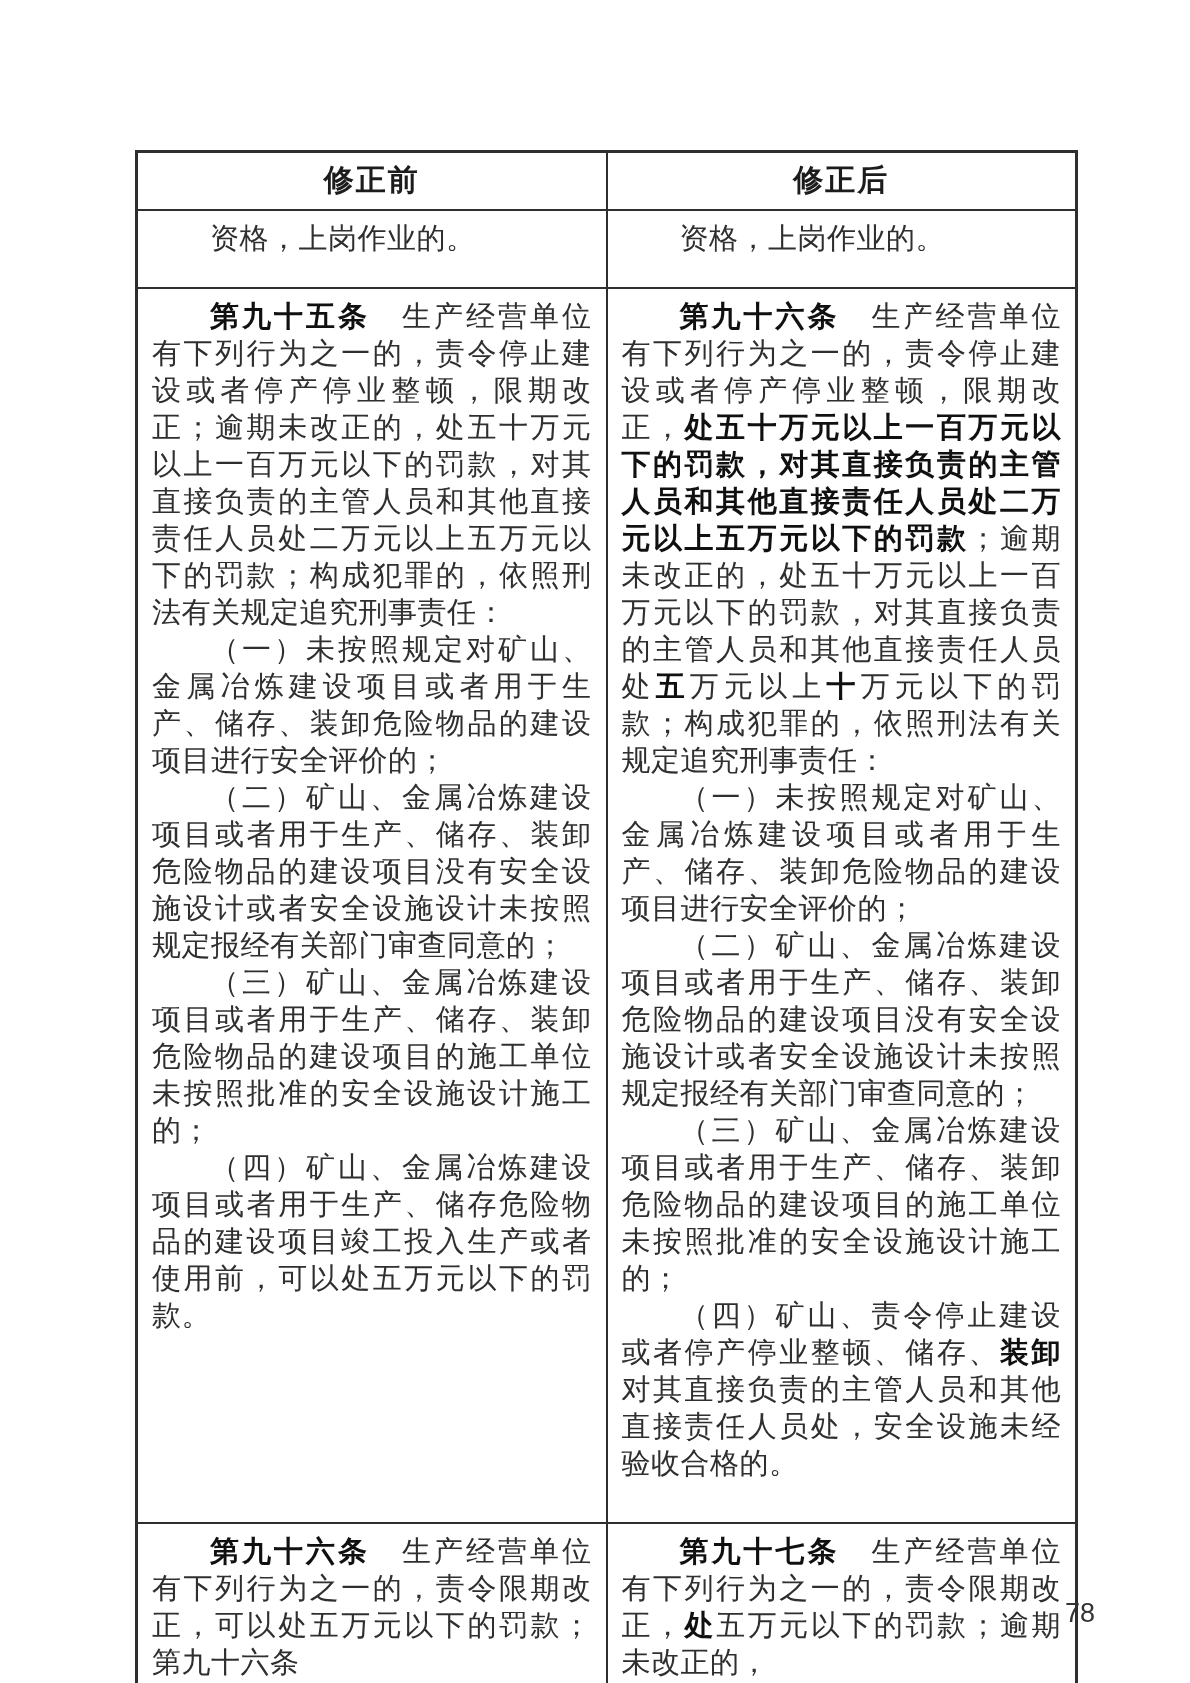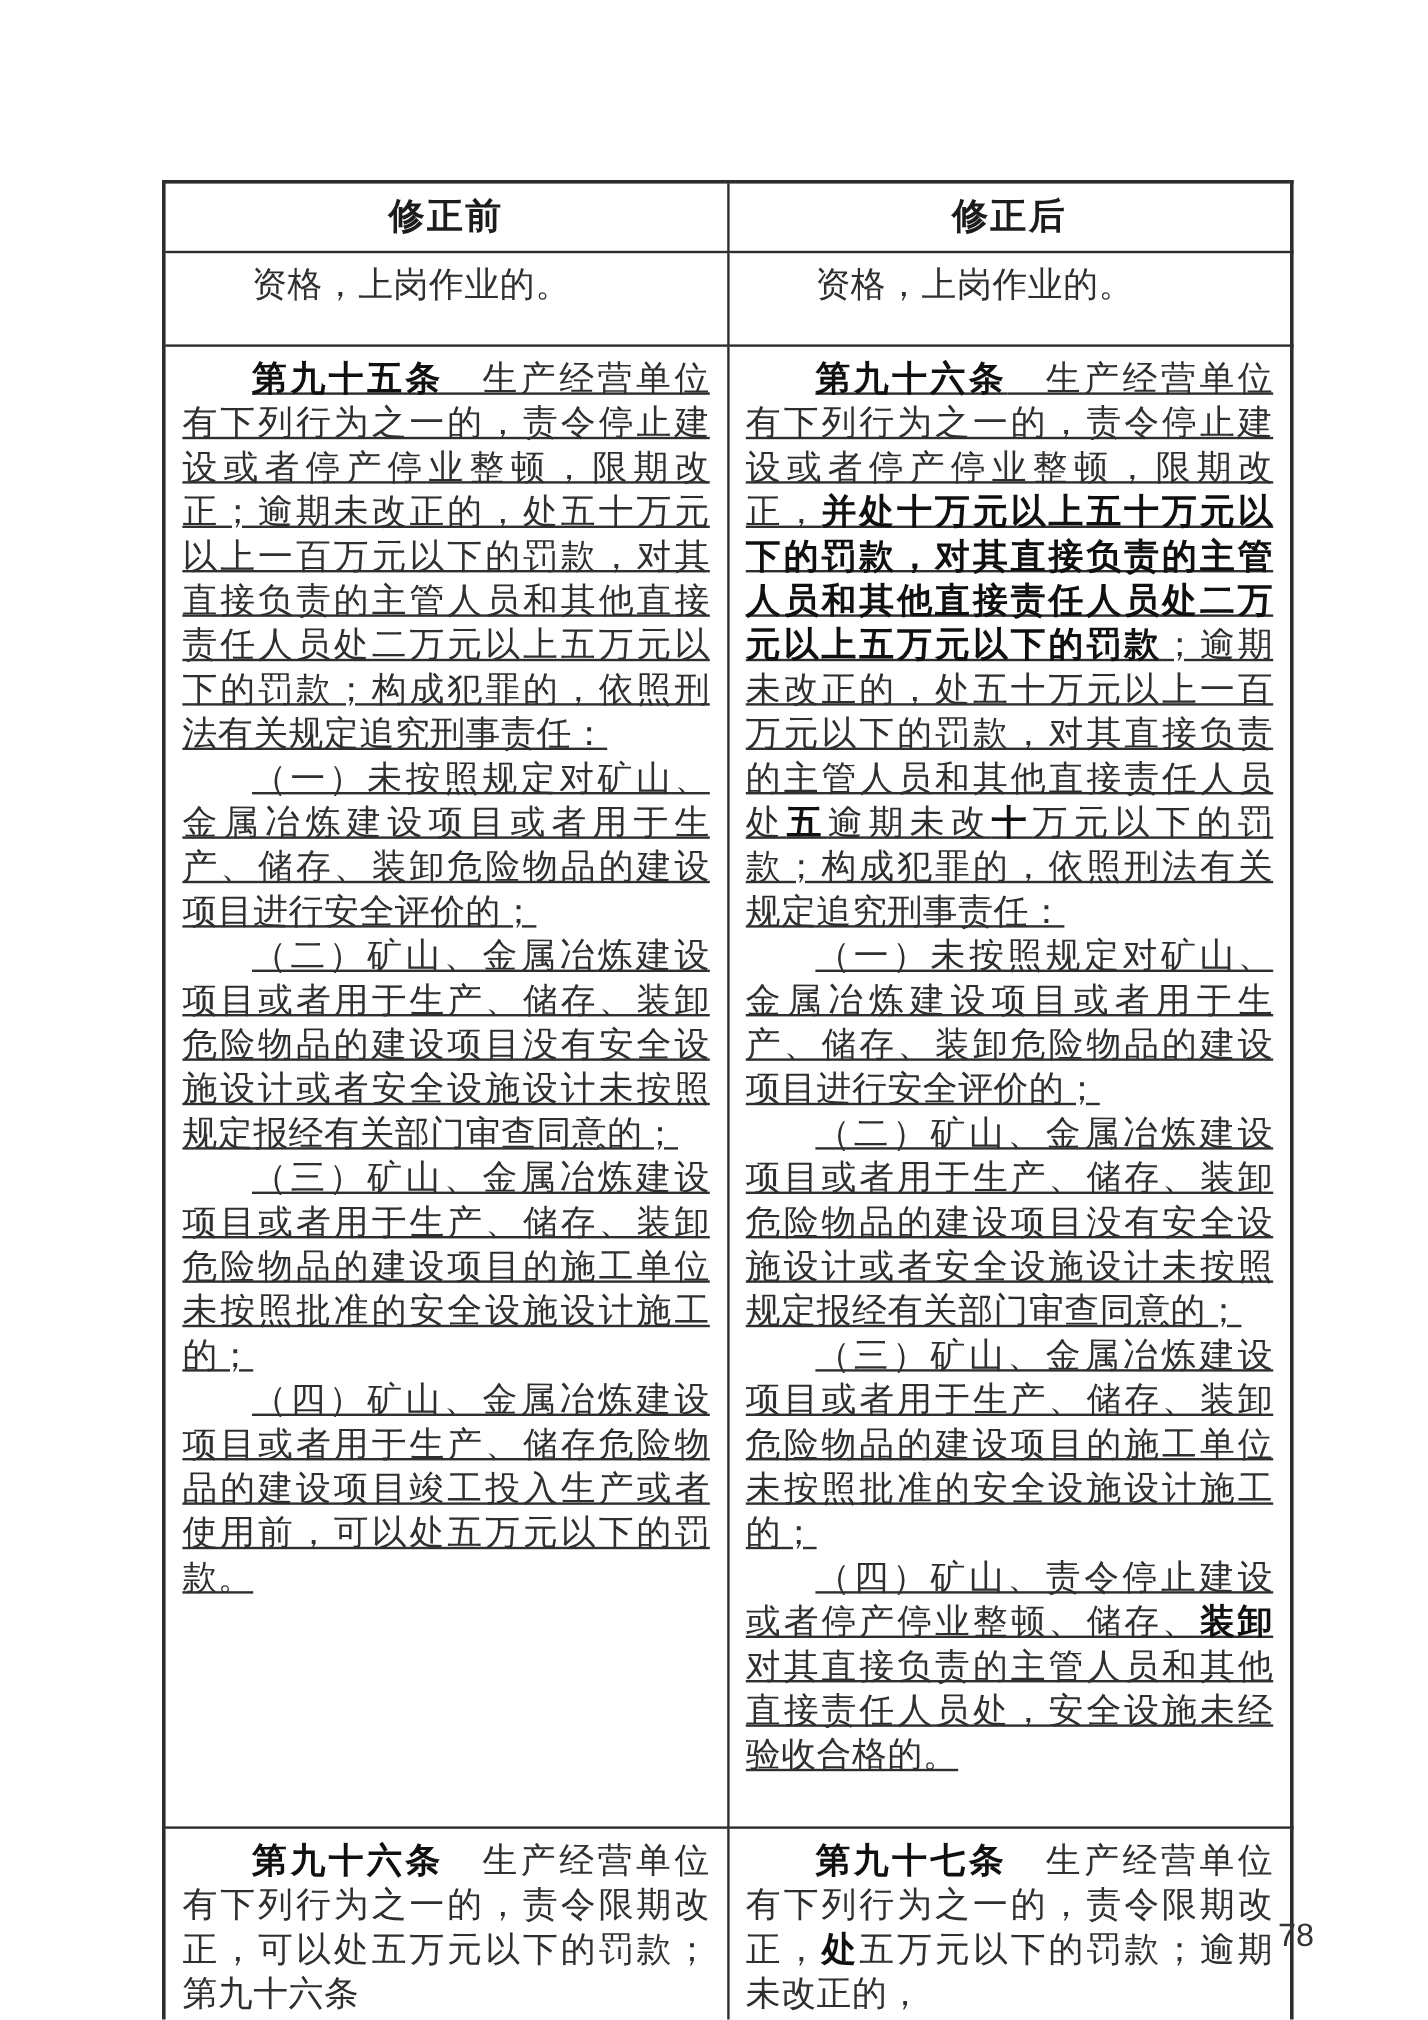--- a/index.html
+++ b/index.html
@@ -39,21 +39,21 @@
   }
   table.cmp td{
     padding:9px 14px 10px 14px;
     font-size:29px;
     line-height:37px;
     letter-spacing:0.5px;
     color:var(--text);
     text-align:justify;
   }
   tr.row-0 td{height:78px;}
-  tr.row-1 td{height:1127px;padding-bottom:40px;text-decoration:underline;}
+  tr.row-1 td{height:1127px;padding-bottom:40px;}
   tr.row-2 td{height:130px;}
   td p{
     text-indent:2em;
     margin:0;
   }
   .run{font-weight:normal;}
   .run.b{
     font-weight:bold;
     color:var(--bold);
     font-family:"Liberation Sans","DejaVu Sans",sans-serif;
@@ -92,21 +92,21 @@
         </tr>
         <tr class="row-1">
           <td>
             <p><span class="run b">第九十五条</span><span class="run">　生产经营单位有下列行为之一的，责令停止建设或者停产停业整顿，限期改正；逾期未改正的，处五十万元以上一百万元以下的罚款，对其直接负责的主管人员和其他直接责任人员处二万元以上五万元以下的罚款；构成犯罪的，依照刑法有关规定追究刑事责任：</span></p>
             <p><span class="run">（一）未按照规定对矿山、金属冶炼建设项目或者用于生产、储存、装卸危险物品的建设项目进行安全评价的；</span></p>
             <p><span class="run">（二）矿山、金属冶炼建设项目或者用于生产、储存、装卸危险物品的建设项目没有安全设施设计或者安全设施设计未按照规定报经有关部门审查同意的；</span></p>
             <p><span class="run">（三）矿山、金属冶炼建设项目或者用于生产、储存、装卸危险物品的建设项目的施工单位未按照批准的安全设施设计施工的；</span></p>
             <p><span class="run">（四）矿山、金属冶炼建设项目或者用于生产、储存危险物品的建设项目竣工投入生产或者使用前，可以处五万元以下的罚款。</span></p>
           </td>
           <td>
-            <p><span class="run b">第九十六条</span><span class="run">　生产经营单位有下列行为之一的，责令停止建设或者停产停业整顿，限期改正，</span><span class="run b">并处十万元以上五十万元以下的罚款，对其直接负责的主管人员和其他直接责任人员处二万元以上五万元以下的罚款</span><span class="run">；逾期未改正的，处五十万元以上一百万元以下的罚款，对其直接负责的主管人员和其他直接责任人员处</span><span class="run b">五</span><span class="run">逾期未改</span><span class="run b">十</span><span class="run">万元以下的罚款；构成犯罪的，依照刑法有关规定追究刑事责任：</span></p>
+            <p><span class="run b">第九十六条</span><span class="run">　生产经营单位有下列行为之一的，责令停止建设或者停产停业整顿，限期改正，</span><span class="run b">处五十万元以上一百万元以下的罚款，对其直接负责的主管人员和其他直接责任人员处二万元以上五万元以下的罚款</span><span class="run">；逾期未改正的，处五十万元以上一百万元以下的罚款，对其直接负责的主管人员和其他直接责任人员处</span><span class="run b">五</span><span class="run">万元以上</span><span class="run b">十</span><span class="run">万元以下的罚款；构成犯罪的，依照刑法有关规定追究刑事责任：</span></p>
             <p><span class="run">（一）未按照规定对矿山、金属冶炼建设项目或者用于生产、储存、装卸危险物品的建设项目进行安全评价的；</span></p>
             <p><span class="run">（二）矿山、金属冶炼建设项目或者用于生产、储存、装卸危险物品的建设项目没有安全设施设计或者安全设施设计未按照规定报经有关部门审查同意的；</span></p>
             <p><span class="run">（三）矿山、金属冶炼建设项目或者用于生产、储存、装卸危险物品的建设项目的施工单位未按照批准的安全设施设计施工的；</span></p>
             <p><span class="run">（四）矿山、责令停止建设或者停产停业整顿、储存、</span><span class="run b">装卸</span><span class="run">对其直接负责的主管人员和其他直接责任人员处，安全设施未经验收合格的。</span></p>
           </td>
         </tr>
         <tr class="row-2">
           <td>
             <p><span class="run b">第九十六条</span><span class="run">　生产经营单位有下列行为之一的，责令限期改正，可以处五万元以下的罚款；第九十六条</span></p>
           </td>

